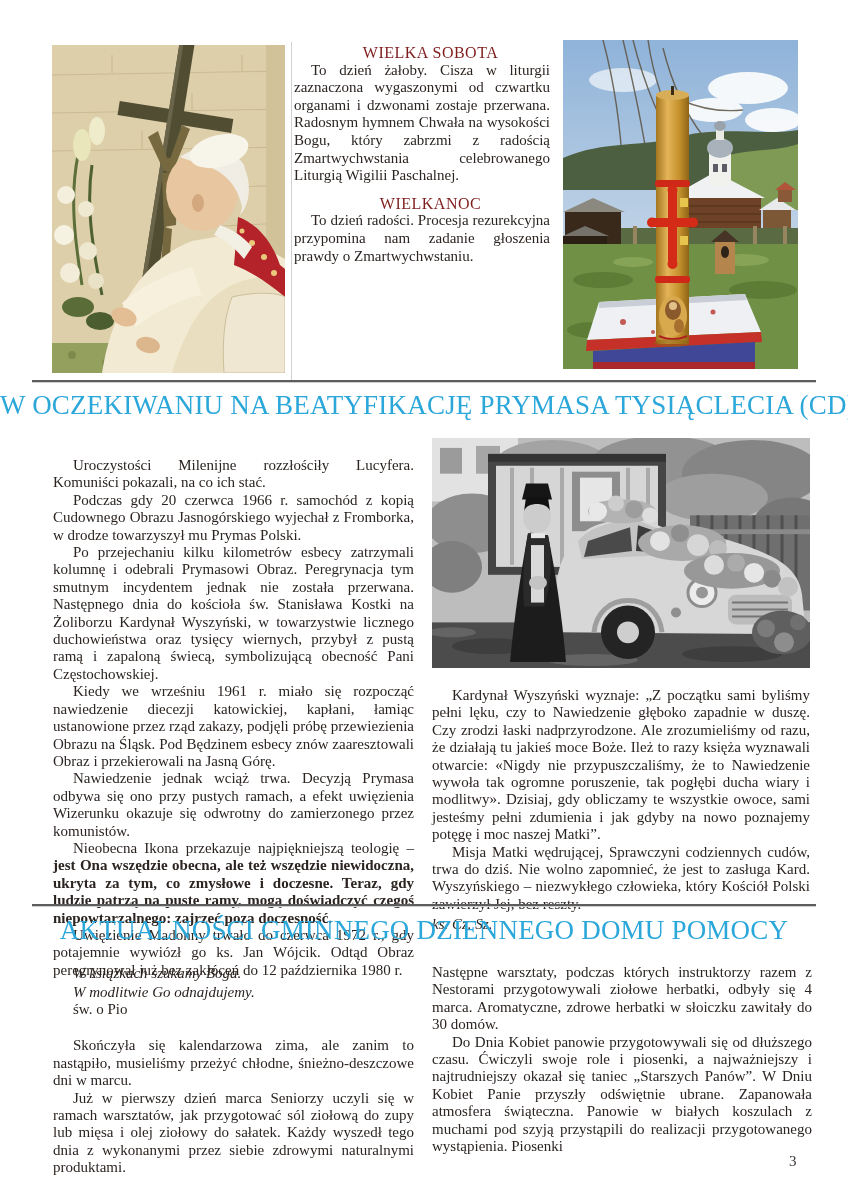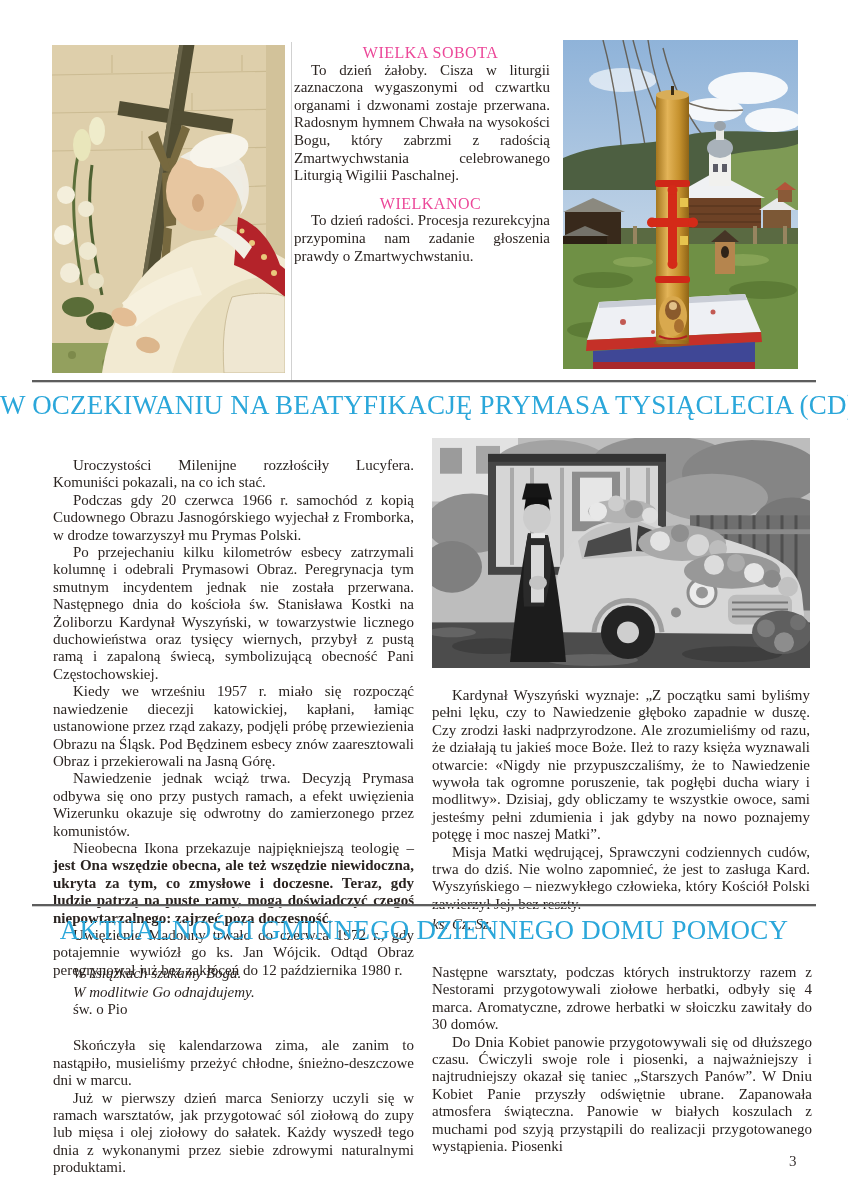--- a/index.html
+++ b/index.html
@@ -15,21 +15,21 @@
   .sec-title{
     position:absolute;left:0;width:100%;text-align:center;color:#2ba7da;
     font-size:27px;letter-spacing:.2px;white-space:nowrap;font-weight:400;
   }
   .topcol{
     position:absolute;left:294px;top:44px;width:256px;
     font-size:15px;line-height:17.6px;text-align:justify;hyphens:auto;
   }
   .topcol p{margin:0;text-indent:17px;}
   .minihead{
-    text-align:center;color:#ec4899;font-size:16px;letter-spacing:.5px;
+    text-align:center;color:#7f1d1d;font-size:16px;letter-spacing:.5px;
     margin:0 0 5px 0;text-indent:0;
   }
   .minihead.second{margin-top:10px;}
   .col{
     position:absolute;font-size:15px;line-height:17.4px;text-align:justify;hyphens:auto;
   }
   .col p{margin:0;text-indent:20px;}
   .col p.noindent{text-indent:0;}
   .col .photo-inline{position:relative;width:378px;height:230px;margin:0 0 19px 0;overflow:hidden;}
   .signature{text-align:left;font-style:italic;padding-right:4px;margin-top:3px;}
@@ -240,21 +240,21 @@
     </svg>
   </figure>
 
   <div class="rule" style="top:380px;"></div>
   <div class="sec-title" style="top:390px;">W OCZEKIWANIU NA BEATYFIKACJĘ PRYMASA TYSIĄCLECIA (CD)</div>
 
   <div class="col" style="left:53px;top:457px;width:361px;">
     <p>Uroczystości Milenijne rozzłościły Lucyfera. Komuniści pokazali, na co ich stać.</p>
     <p>Podczas gdy 20 czerwca 1966 r. samochód z kopią Cudownego Obrazu Jasnogórskiego wyjechał z Fromborka, w drodze towarzyszył mu Prymas Polski.</p>
     <p>Po przejechaniu kilku kilometrów esbecy zatrzymali kolumnę i odebrali Prymasowi Obraz. Peregrynacja tym smutnym incydentem jednak nie została przerwana. Następnego dnia do kościoła św. Stanisława Kostki na Żoliborzu Kardynał Wyszyński, w towarzystwie licznego duchowieństwa oraz tysięcy wiernych, przybył z pustą ramą i zapaloną świecą, symbolizującą obecność Pani Częstochowskiej.</p>
-    <p>Kiedy we wrześniu 1957 r. miało się rozpocząć nawiedzenie diecezji katowickiej, kapłani, łamiąc ustanowione przez rząd zakazy, podjęli próbę przewiezienia Obrazu na Śląsk. Pod Będzinem esbecy znów zaaresztowali Obraz i przekierowali na Jasną Górę.</p>
+    <p>Kiedy we wrześniu 1961 r. miało się rozpocząć nawiedzenie diecezji katowickiej, kapłani, łamiąc ustanowione przez rząd zakazy, podjęli próbę przewiezienia Obrazu na Śląsk. Pod Będzinem esbecy znów zaaresztowali Obraz i przekierowali na Jasną Górę.</p>
     <p>Nawiedzenie jednak wciąż trwa. Decyzją Prymasa odbywa się ono przy pustych ramach, a efekt uwięzienia Wizerunku okazuje się odwrotny do zamierzonego przez komunistów.</p>
     <p><span>Nieobecna Ikona przekazuje najpiękniejszą teologię – </span><b>jest Ona wszędzie obecna, ale też wszędzie niewidoczna, ukryta za tym, co zmysłowe i doczesne. Teraz, gdy ludzie patrzą na puste ramy, mogą doświadczyć czegoś niepowtarzalnego: zajrzeć poza doczesność.</b></p>
     <p>Uwięzienie Madonny trwało do czerwca 1972 r., gdy potajemnie wywiózł go ks. Jan Wójcik. Odtąd Obraz peregrynował już bez zakłóceń do 12 października 1980 r.</p>
   </div>
 
   <div class="col" style="left:432px;top:438px;width:378px;">
 
     <figure class="photo-inline">
       <svg viewBox="0 0 378 232" width="378" height="230" preserveAspectRatio="none">
         <rect width="378" height="232" fill="#bdbdbd"></rect>

